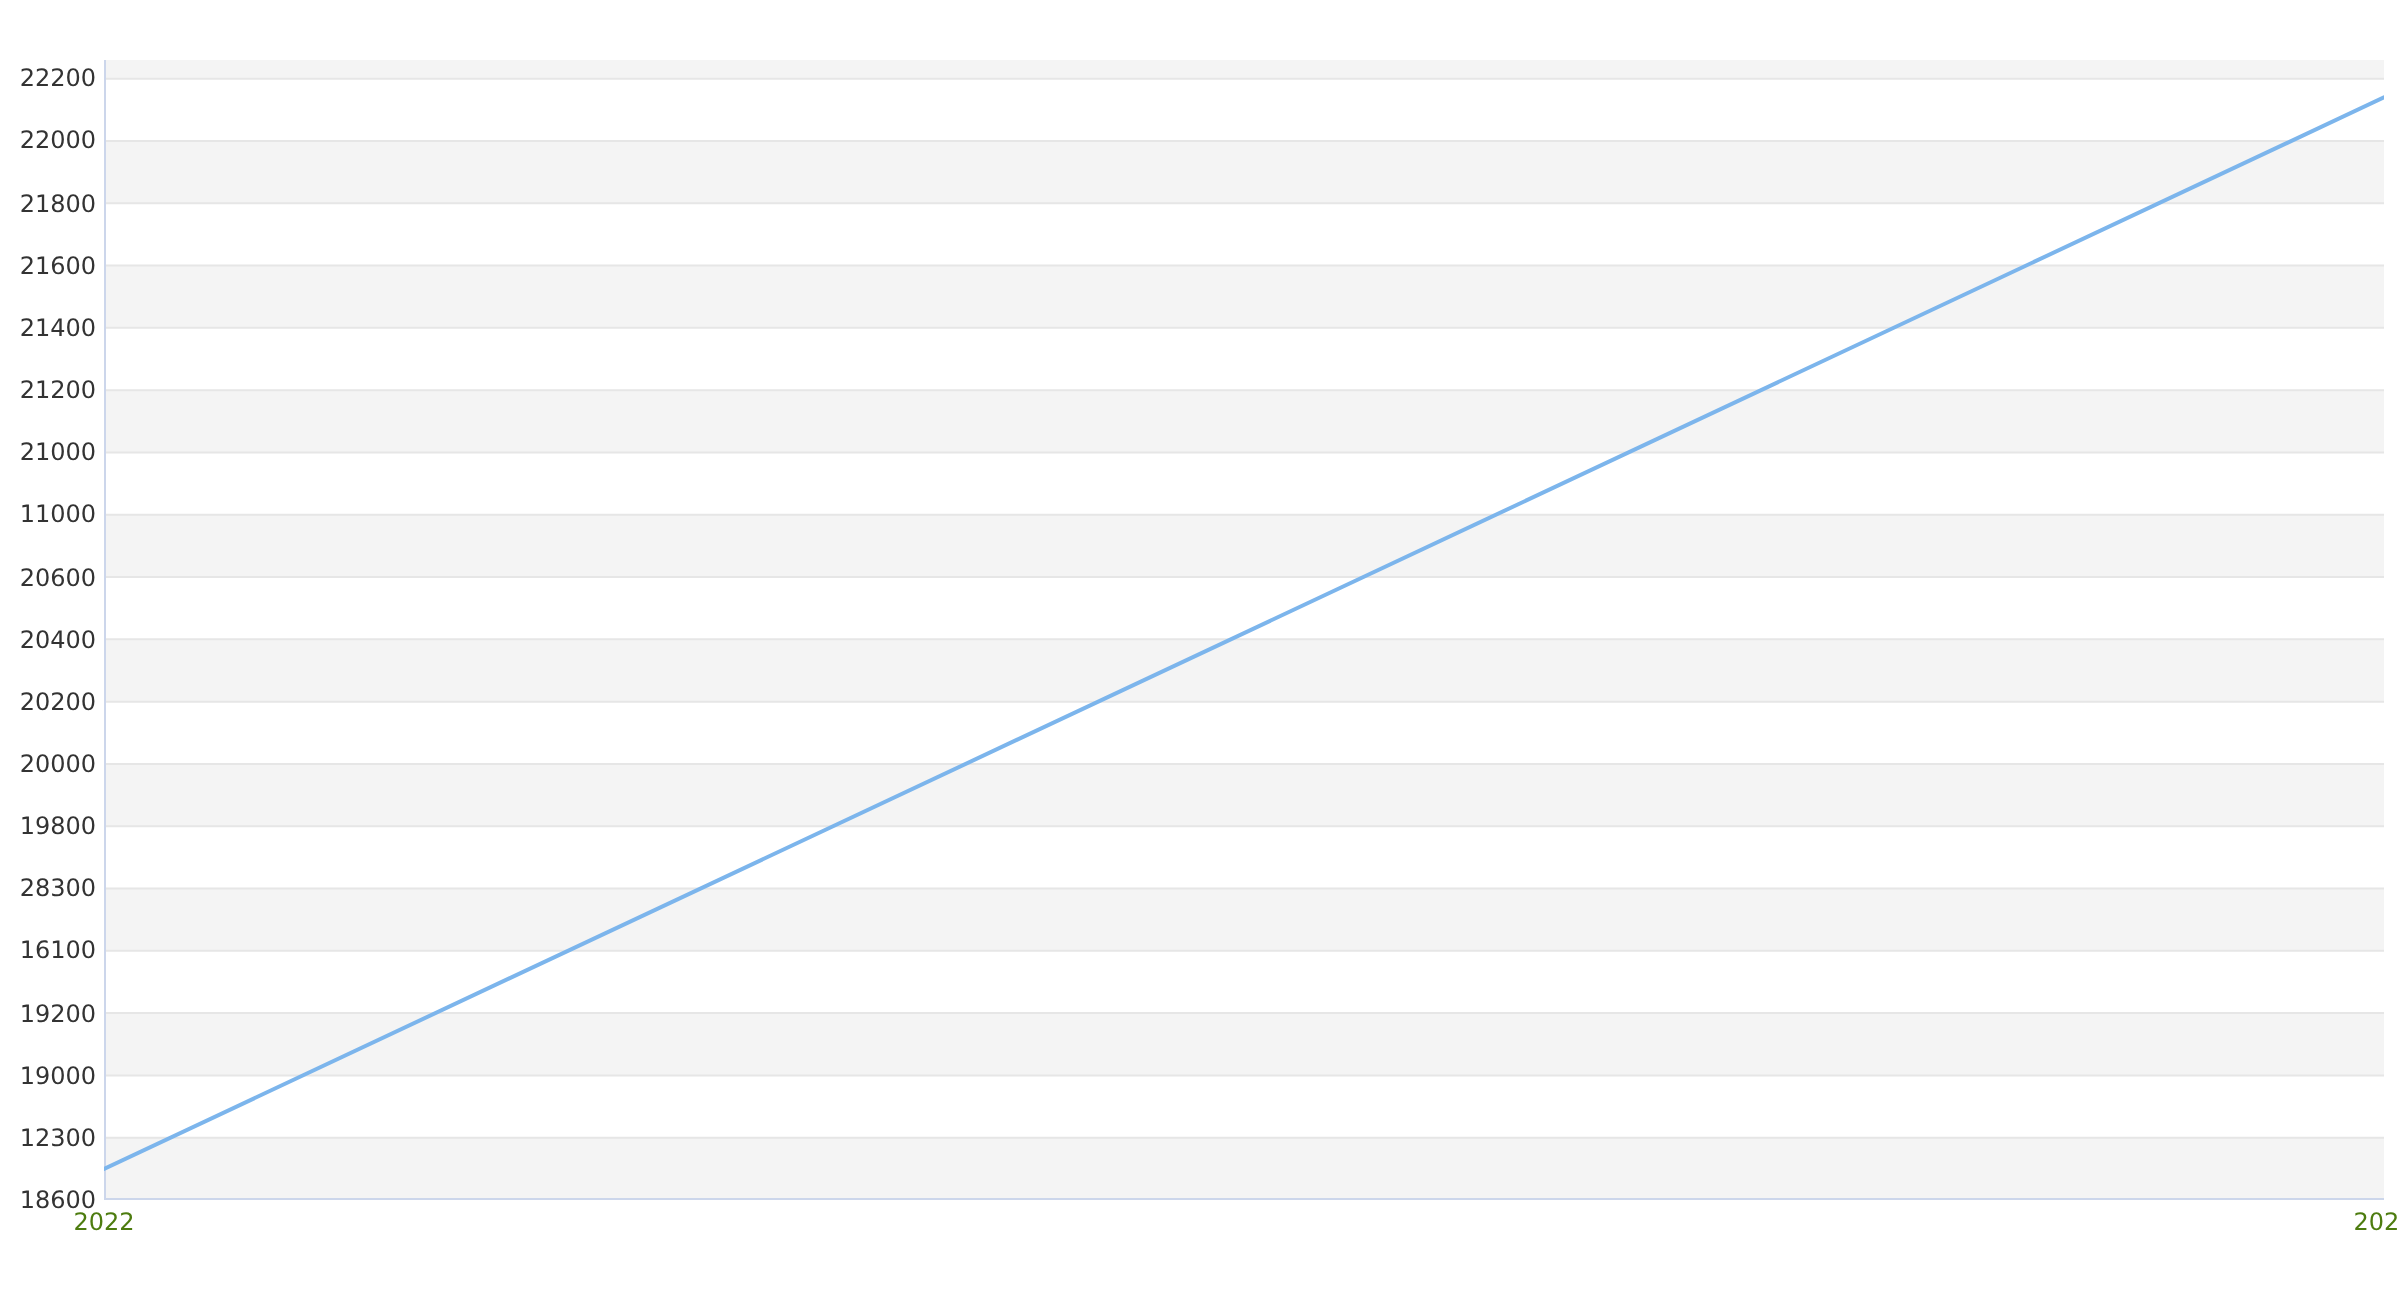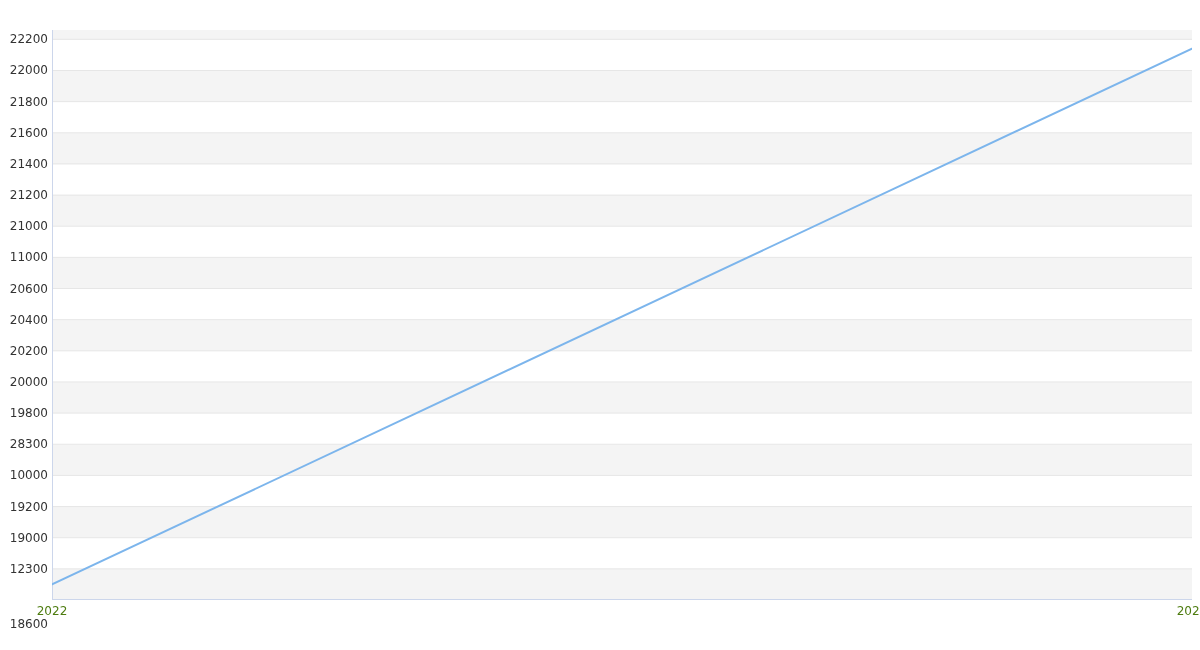--- a/index.html
+++ b/index.html
@@ -101,25 +101,25 @@
         <line x1="0" x2="1140" y1="71.63934426229508" y2="71.63934426229508" stroke="#e6e6e6" stroke-width="1"></line>
         <line x1="0" x2="1140" y1="40.49180327868851" y2="40.49180327868851" stroke="#e6e6e6" stroke-width="1"></line>
         <line x1="0" x2="1140" y1="9.34426229508199" y2="9.34426229508199" stroke="#e6e6e6" stroke-width="1"></line>
         <line x1="0.5" x2="0.5" y1="0" y2="570" stroke="#ccd6eb" stroke-width="1"></line>
         <line x1="0" x2="1140" y1="569.5" y2="569.5" stroke="#ccd6eb" stroke-width="1"></line>
         <polyline points="0,554.4262295081967 1140,18.68852459016398" fill="none" stroke="#7cb5ec" stroke-width="2" stroke-linecap="round" stroke-linejoin="round"></polyline>
       </svg>
   </div>
 
   <div id="y-axis-labels">
-      <div class="y-tick-label" style="top: 600px; margin-top: 24px;">18600</div>
+      <div class="y-tick-label" style="top: 600px;">18600</div>
       <div class="y-tick-label" style="top: 568.852px;">12300</div>
       <div class="y-tick-label" style="top: 537.705px;">19000</div>
       <div class="y-tick-label" style="top: 506.557px;">19200</div>
-      <div class="y-tick-label" style="top: 475.41px;">10000</div>
+      <div class="y-tick-label" style="top: 475.41px;">16100</div>
       <div class="y-tick-label" style="top: 444.262px;">28300</div>
       <div class="y-tick-label" style="top: 413.115px;">19800</div>
       <div class="y-tick-label" style="top: 381.967px;">20000</div>
       <div class="y-tick-label" style="top: 350.82px;">20200</div>
       <div class="y-tick-label" style="top: 319.672px;">20400</div>
       <div class="y-tick-label" style="top: 288.525px;">20600</div>
       <div class="y-tick-label" style="top: 257.377px;">11000</div>
       <div class="y-tick-label" style="top: 226.23px;">21000</div>
       <div class="y-tick-label" style="top: 195.082px; margin-left: 12px;">21200</div>
       <div class="y-tick-label" style="top: 163.934px;">21400</div>

